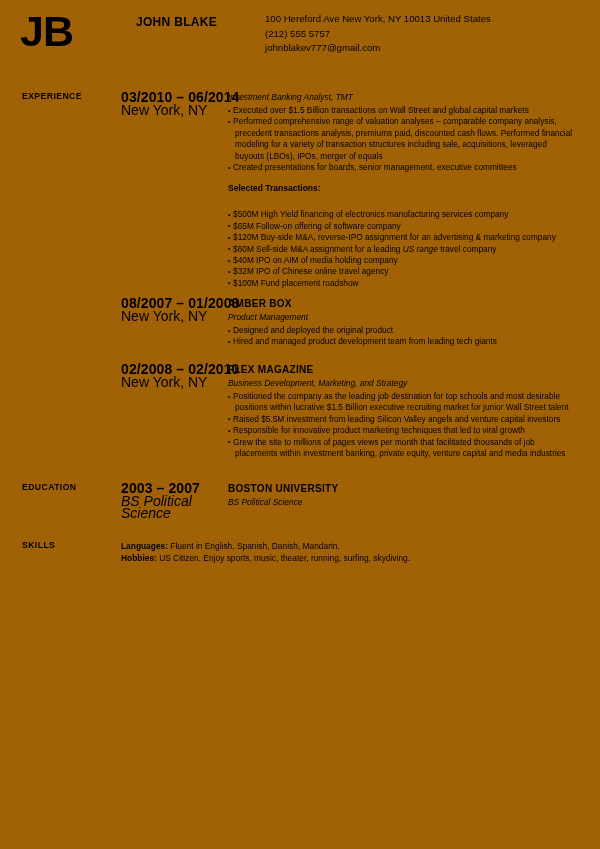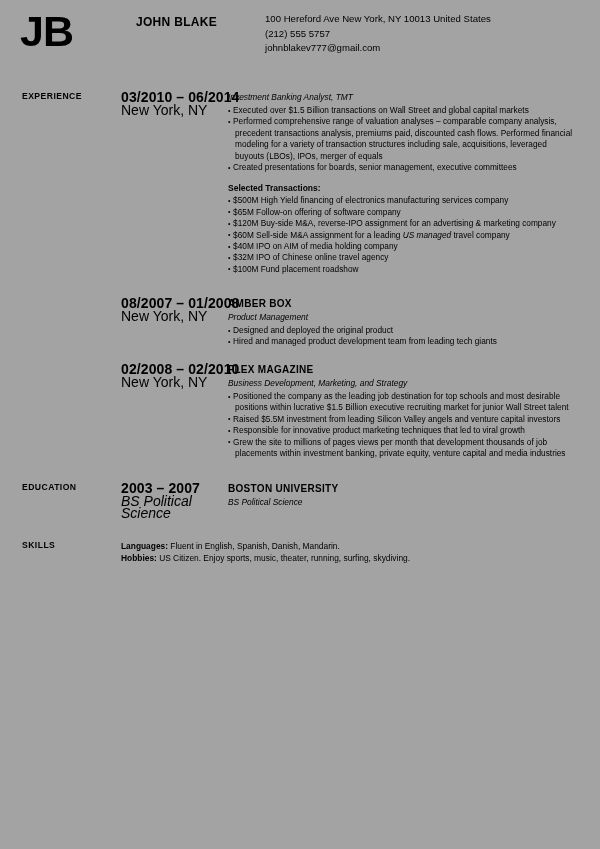--- a/index.html
+++ b/index.html
@@ -13,21 +13,21 @@
     font-family: "Liberation Sans", sans-serif;
     color: #000000;
     position: relative;
     overflow: hidden;
   }
 
   .page {
     position: relative;
     width: 600px;
     height: 849px;
-    background: #a3a3a3;
+    background: #a16207;
   }
 
   
   .header {
     position: absolute;
     left: 0;
     top: 0;
     width: 600px;
     height: 72px;
   }
@@ -137,21 +137,21 @@
     position: relative;
     top: -0.5px;
   }
   .bullets li .it { font-style: italic; }
 
   .sub-heading {
     font-weight: bold;
     font-size: 8.5px;
     line-height: 12px;
     margin-top: 9px;
-    margin-bottom: 1px;
+    margin-bottom: 15px;
   }
 
   
   .skills-body {
     position: absolute;
     left: 121px;
     top: 0;
     width: 430px;
     font-size: 8.4px;
     line-height: 12px;
@@ -186,21 +186,21 @@
         <ul class="bullets">
           <li>Executed over $1.5 Billion transactions on Wall Street and global capital markets</li>
           <li>Performed comprehensive range of valuation analyses – comparable company analysis, precedent transactions analysis, premiums paid, discounted cash flows. Performed financial modeling for a variety of transaction structures including sale, acquisitions, leveraged buyouts (LBOs), IPOs, merger of equals</li>
           <li>Created presentations for boards, senior management, executive committees</li>
         </ul>
         <div class="sub-heading">Selected Transactions:</div>
         <ul class="bullets">
           <li><span>$500M High Yield financing of electronics manufacturing services company</span><span class="it"></span><span></span></li>
           <li><span>$65M Follow-on offering of software company</span><span class="it"></span><span></span></li>
           <li><span>$120M Buy-side M&amp;A, reverse-IPO assignment for an advertising &amp; marketing company</span><span class="it"></span><span></span></li>
-          <li><span>$60M Sell-side M&amp;A assignment for a leading </span><span class="it">US managed</span><span> travel company</span></li>
+          <li><span>$60M Sell-side M&amp;A assignment for a leading </span><span class="it">US range</span><span> travel company</span></li>
           <li><span>$40M IPO on AIM of media holding company</span><span class="it"></span><span></span></li>
           <li><span>$32M IPO of Chinese online travel agency</span><span class="it"></span><span></span></li>
           <li><span>$100M Fund placement roadshow</span><span class="it"></span><span></span></li>
         </ul>
       </div>
     </div>
 
     <div class="entry" style="top:206px;">
       <div class="entry-meta">
         <div class="range">08/2007 – 01/2008</div>
@@ -221,21 +221,21 @@
         <div class="range">02/2008 – 02/2010</div>
         <div class="place">New York, NY</div>
       </div>
       <div class="entry-body">
         <div class="org">FLEX MAGAZINE</div>
         <div class="role">Business Development, Marketing, and Strategy</div>
         <ul class="bullets">
           <li>Positioned the company as the leading job destination for top schools and most desirable positions within lucrative $1.5 Billion executive recruiting market for junior Wall Street talent</li>
           <li>Raised $5.5M investment from leading Silicon Valley angels and venture capital investors</li>
           <li>Responsible for innovative product marketing techniques that led to viral growth</li>
-          <li>Grew the site to millions of pages views per month that development thousands of job placements within investment banking, private equity, venture capital and media industries</li>
+          <li>Grew the site to millions of pages views per month that facilitated thousands of job placements within investment banking, private equity, venture capital and media industries</li>
         </ul>
       </div>
     </div>
   </div>
 
   <div class="section" style="top:482px;">
     <div class="section-label">EDUCATION</div>
     <div class="entry" style="top:0px;">
       <div class="entry-meta">
         <div class="range">2003 – 2007</div>

